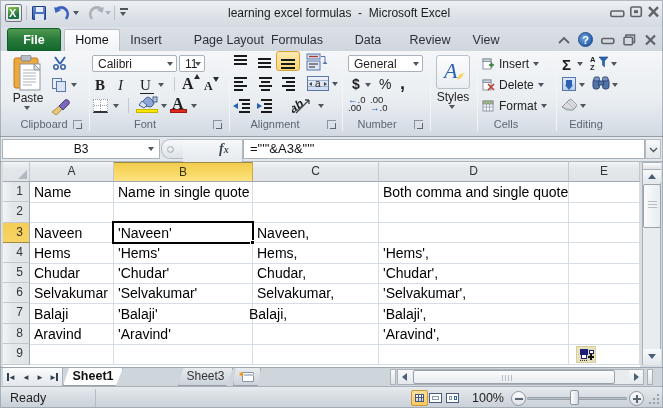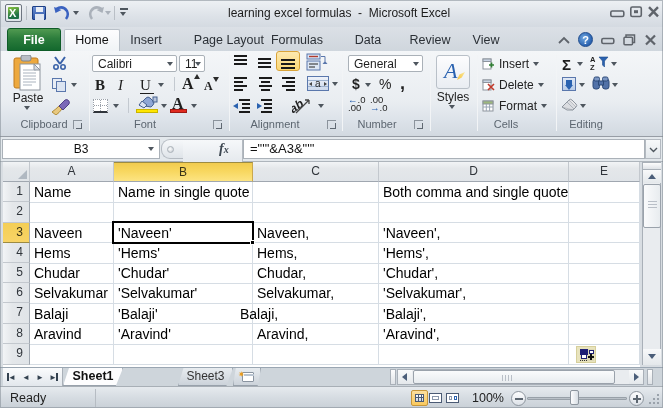--- a/index.html
+++ b/index.html
@@ -399,40 +399,38 @@
   <div class="rowhead" style="top:141px;height:21px;">7</div>
   <div class="rowhead" style="top:162px;">8</div>
   <div class="rowhead" style="top:182px;height:21px;">9</div>
 
   <div class="cell" style="left:30px;top:20px;">Name</div>
   <div class="cell" style="left:114px;top:20px;">Name in single quote</div>
   <div class="cell" style="left:379px;top:20px;">Both comma and single quote</div>
   <div class="cell" style="left:30px;top:61px;">Naveen</div>
   <div class="cell" style="left:114px;top:61px;">'Naveen'</div>
   <div class="cell" style="left:253px;top:61px;">Naveen,</div>
-  <div class="cell" style="left:379px;top:61px;">'Naveen',</div>
   <div class="cell" style="left:30px;top:81px;">Hems</div>
   <div class="cell" style="left:114px;top:81px;">'Hems'</div>
   <div class="cell" style="left:253px;top:81px;">Hems,</div>
   <div class="cell" style="left:379px;top:81px;">'Hems',</div>
   <div class="cell" style="left:30px;top:101px;">Chudar</div>
   <div class="cell" style="left:114px;top:101px;">'Chudar'</div>
   <div class="cell" style="left:253px;top:101px;">Chudar,</div>
   <div class="cell" style="left:379px;top:101px;">'Chudar',</div>
   <div class="cell" style="left:30px;top:121px;">Selvakumar</div>
   <div class="cell" style="left:114px;top:121px;">'Selvakumar'</div>
   <div class="cell" style="left:253px;top:121px;">Selvakumar,</div>
   <div class="cell" style="left:379px;top:121px;">'Selvakumar',</div>
   <div class="cell" style="left:30px;top:142px;">Balaji</div>
   <div class="cell" style="left:114px;top:142px;">'Balaji'</div>
-  <div class="cell" style="left:236px;top:142px;">Balaji,</div>
+  <div class="cell" style="left:245px;top:142px;">Balaji,</div>
   <div class="cell" style="left:379px;top:142px;">'Balaji',</div>
   <div class="cell" style="left:30px;top:162px;">Aravind</div>
   <div class="cell" style="left:114px;top:162px;">'Aravind'</div>
-  <div class="cell" style="left:253px;top:162px;">Aravind,</div>
   <div class="cell" style="left:379px;top:162px;">'Aravind',</div>
 
   <div class="abs" style="left:112px;top:59px;width:142px;height:23px;border:2px solid #000;background:transparent;"></div>
   <div class="abs" style="left:250px;top:78px;width:5px;height:5px;background:#000;border:1px solid #fff;"></div>
 
   <div class="abs" style="left:576px;top:184px;width:20px;height:17px;background:#e8e3bd;border:1px solid #d6cf9b;">
     <div class="abs" style="left:3px;top:2px;width:14px;height:12px;background:#dcd7b4;">
       <div class="abs" style="left:0;top:0;width:8px;height:6px;background:#1f1f74;"></div>
       <div class="abs" style="left:9px;top:1px;width:5px;height:4px;background:#1f1f74;"></div>
       <div class="abs" style="left:10px;top:2px;width:3px;height:2px;background:#fff;"></div>

